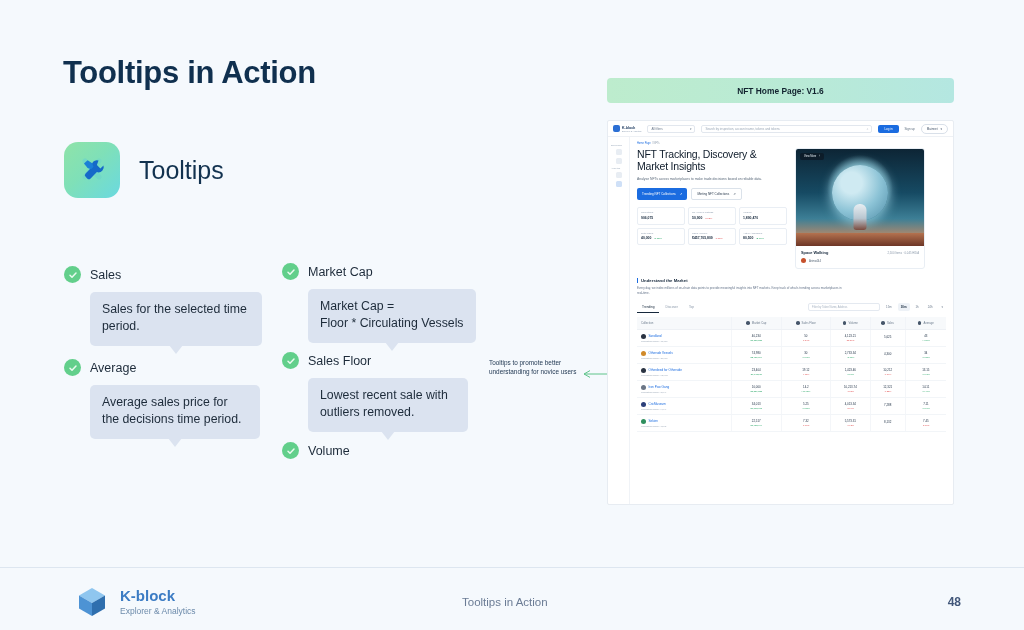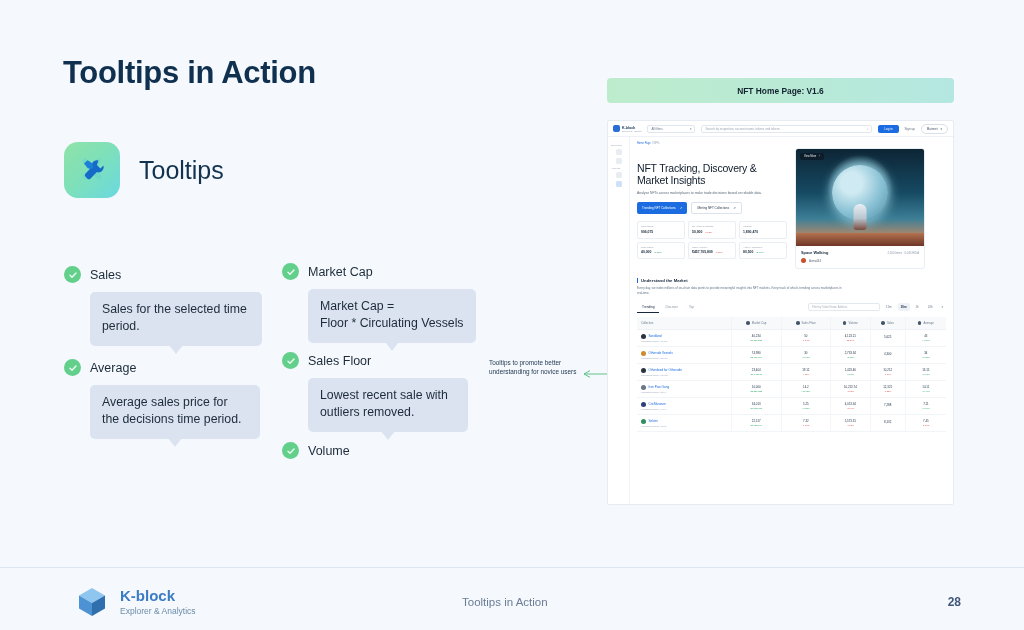--- a/index.html
+++ b/index.html
@@ -88,21 +88,21 @@
   .m-side { width: 22px; border-right: 1px solid #f0f3f7; padding: 4px 3px; }
   .m-side-lbl { font-size: 2.3px; color: #9fadbd; margin: 3px 0 2px; }
   .m-side-ic { width: 6px; height: 6px; border-radius: 1.5px; background: #e8edf3; margin: 3px auto; }
   .m-side-ic.active { background: #cfe0f7; }
 
   .m-main { flex: 1; padding: 5px 7px; }
   .m-crumb { font-size: 2.6px; color: #8b9aab; margin-bottom: 3px; }
   .m-crumb b { color: #1b6ce0; font-weight: 400; }
 
   .m-hero { display: flex; gap: 8px; }
-  .m-hero-l { width: 150px; margin-top: 14px; }
+  .m-hero-l { width: 150px; }
   .m-h1 { font-size: 10.5px; line-height: 1.16; font-weight: 400; color: #0f1c2b; letter-spacing: -0.2px; }
   .m-sub { font-size: 3.4px; line-height: 1.5; color: #5b6a7b; margin-top: 5px; width: 128px; }
   .m-cta { display: flex; gap: 4px; margin-top: 6px; }
   .m-cta div { font-size: 3px; border-radius: 2px; padding: 3px 5px; display: flex; gap: 4px; align-items: center; }
   .m-cta .p { background: #1b6ce0; color: #fff; }
   .m-cta .s { border: 1px solid #dbe2ea; color: #2a3a4d; }
 
   .m-stats { display: grid; grid-template-columns: repeat(3, 1fr); gap: 3px; margin-top: 7px; width: 150px; }
   .m-stat { border: 1px solid #e9eef4; border-radius: 2px; padding: 3px 3px 4px; }
   .m-stat .k { font-size: 2.5px; color: #93a1b2; }
@@ -446,13 +446,13 @@
     <path d="M17 3 L30 10.5 L17 18 L4 10.5 Z" fill="#8fc6ef"></path>
     <path d="M4 10.5 L17 18 L17 31 L4 23.5 Z" fill="#4d93d4"></path>
     <path d="M30 10.5 L17 18 L17 31 L30 23.5 Z" fill="#2f6fae"></path>
   </svg>
   <div class="foot-logo-txt">
     <b>K-block</b>
     <span>Explorer &amp; Analytics</span>
   </div>
 </div>
 <div class="foot-center">Tooltips in Action</div>
-<div class="foot-page">28</div>
+<div class="foot-page">48</div>
 
 </body></html>

